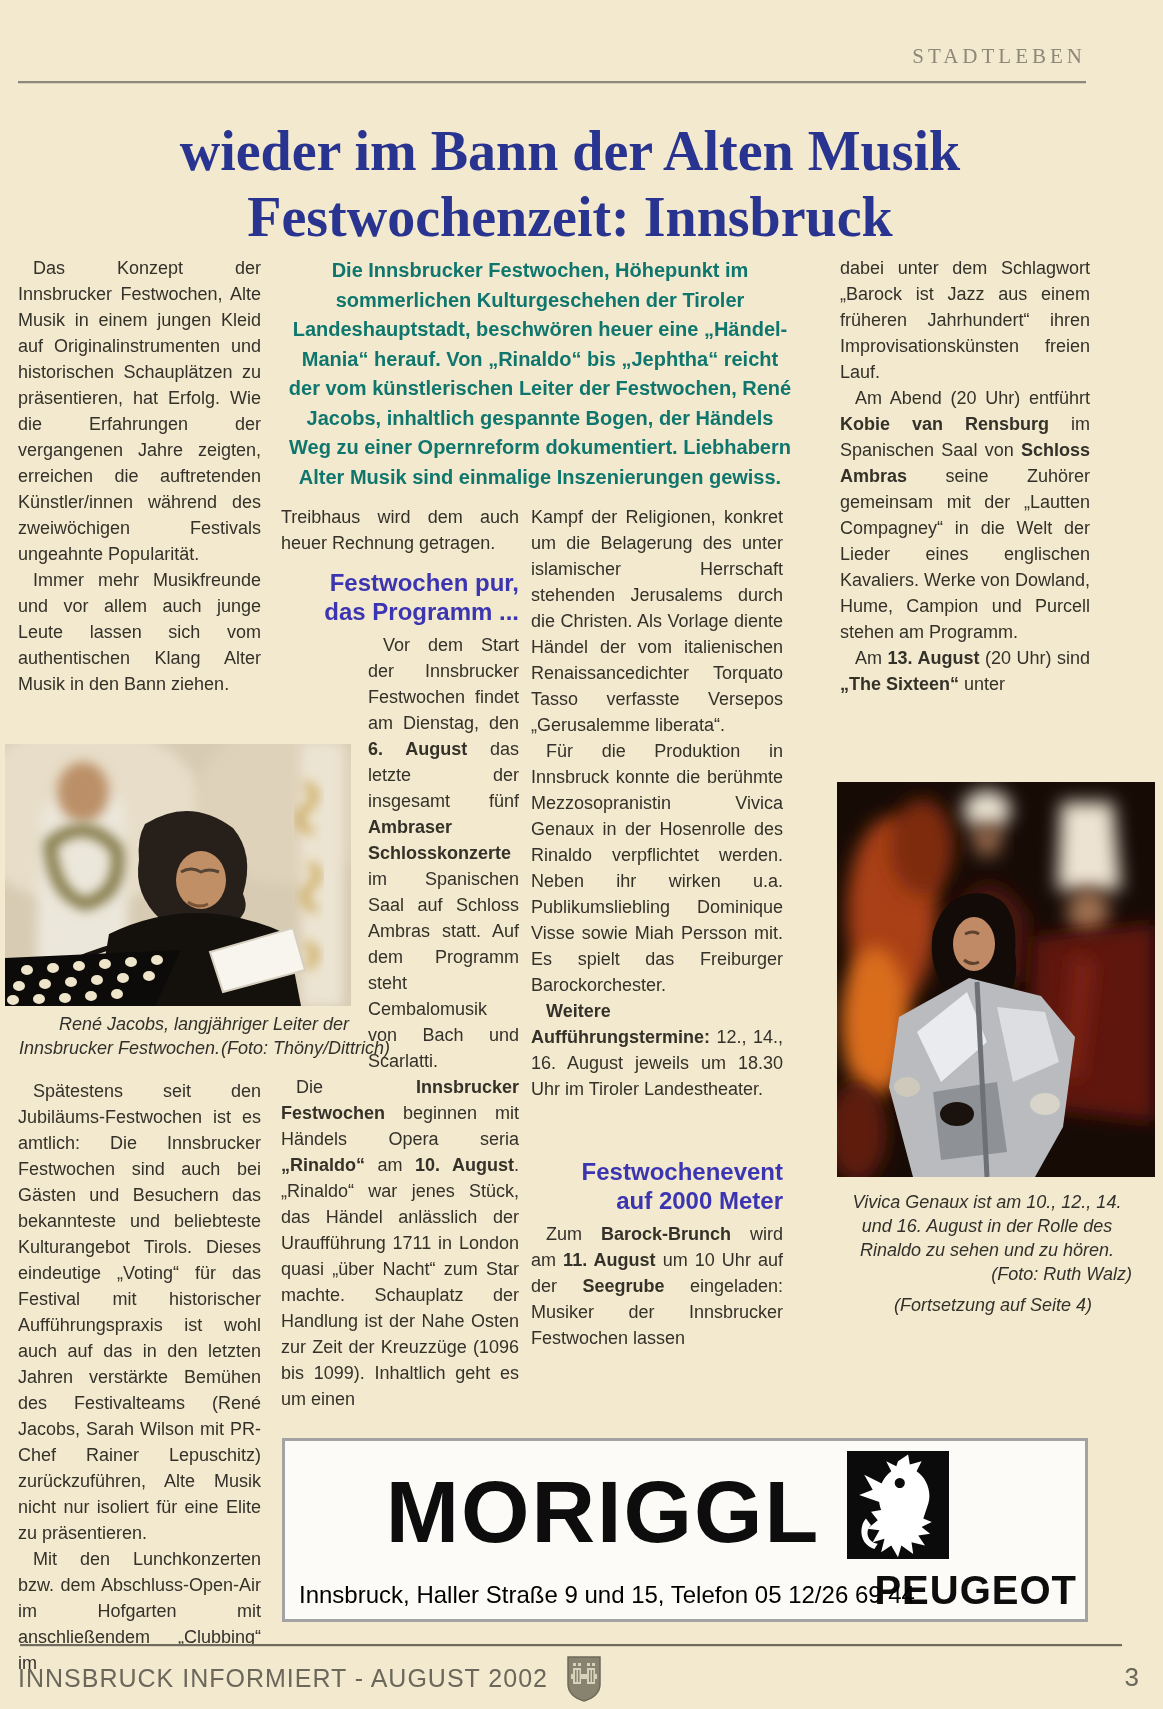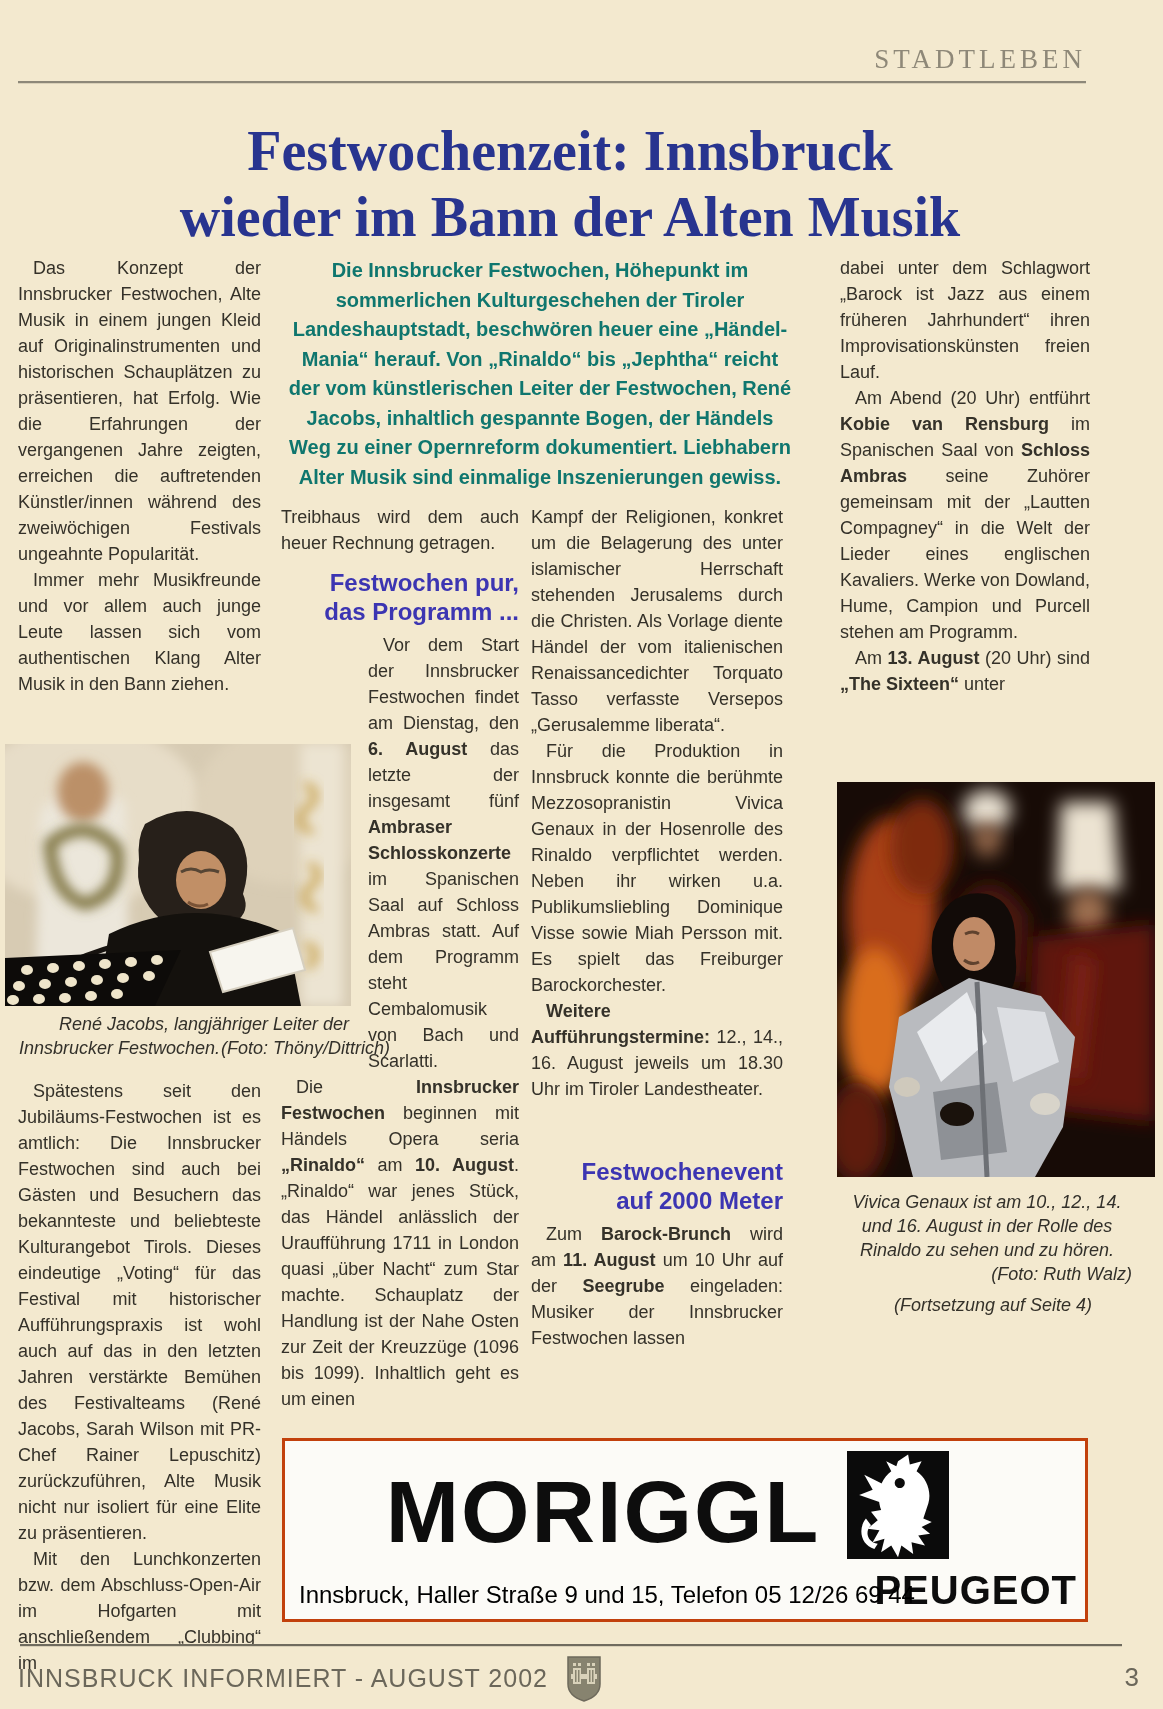--- a/index.html
+++ b/index.html
@@ -1,21 +1,21 @@
 <!DOCTYPE html>
 <html><head>
 <meta charset="utf-8">
 <style>
   html,body{margin:0;padding:0;background:#d8d2c2;}
   .page{position:relative;width:1163px;height:1709px;margin:0 auto;
         background:#f3e9cf;overflow:hidden;
         font-family:"Liberation Sans",sans-serif;color:#343129;}
   
   .stadtleben{position:absolute;top:44px;right:77px;
-        font-family:"Liberation Serif",serif;font-size:27px;letter-spacing:4px;
+        font-family:"Liberation Serif",serif;font-size:21px;letter-spacing:4px;
         color:#8e8878;}
   .rule-top{position:absolute;top:81px;left:18px;width:1068px;height:0;
         border-top:2px solid #8d8879;box-shadow:0 1px 0 #d9d0b8;}
   .title{position:absolute;top:118px;left:25px;width:1090px;margin:0;
         text-align:center;font-family:"Liberation Serif",serif;font-weight:bold;
         font-size:56px;line-height:66px;color:#28348f;letter-spacing:0;}
   .title .tline{display:block;}
   
   .col{position:absolute;font-size:18px;line-height:26px;text-align:justify;}
   .col p{margin:0;}
@@ -39,21 +39,21 @@
   .photo1{left:5px;top:744px;width:346px;height:262px;}
   .photo2{left:837px;top:782px;width:318px;height:395px;}
   .photo svg{display:block;}
   .caption{position:absolute;font-style:italic;font-size:18px;line-height:24px;
         color:#32302a;text-align:center;}
   .cap1{left:18px;top:1012px;width:372px;}
   .cap2{left:842px;top:1190px;width:290px;}
   .credit{float:right;}
   
   .ad{position:absolute;left:282px;top:1438px;width:806px;height:184px;
-        background:#fcfbf7;border:3px solid #c2410c;box-sizing:border-box;}
+        background:#fcfbf7;border:3px solid #a3a3a3;box-sizing:border-box;}
   .ad-name{position:absolute;left:48px;top:20px;width:540px;text-align:center;
         font-weight:bold;font-size:88px;letter-spacing:2px;color:#0d0d0d;}
   .ad-logo{position:absolute;right:136px;top:10px;width:102px;height:108px;
         background:#0b0b0b;}
   .ad-brand{position:absolute;right:8px;bottom:6px;font-weight:bold;
         font-size:40px;letter-spacing:1px;color:#0d0d0d;}
   .ad-address{position:absolute;left:14px;bottom:10px;font-size:24px;color:#000000;}
   
   .rule-bottom{position:absolute;top:1644px;left:20px;width:1102px;height:0;
         border-top:2px solid #6f6b5e;box-shadow:0 1px 0 #d9d0b8;}
@@ -64,22 +64,22 @@
 </style>
 </head>
 <body>
 
 <div class="page">
 
   <div class="stadtleben">STADTLEBEN</div>
   <div class="rule-top"></div>
 
   <h1 class="title">
+    <span class="tline">wieder im Bann der Alten Musik</span>
     <span class="tline">Festwochenzeit: Innsbruck</span>
-    <span class="tline">wieder im Bann der Alten Musik</span>
   </h1>
 
   <div class="col col1a">
     <p class="ind"><span>Das Konzept der Innsbrucker Festwochen, Alte Musik in einem jungen Kleid auf Originalinstrumenten und historischen Schauplätzen zu präsentieren, hat Erfolg. Wie die Erfahrungen der vergangenen Jahre zeigten, erreichen die auftretenden Künstler/innen während des zweiwöchigen Festivals ungeahnte Popularität.</span></p>
     <p class="ind"><span>Immer mehr Musikfreunde und vor allem auch junge Leute lassen sich vom authentischen Klang Alter Musik in den Bann ziehen.</span></p>
   </div>
 
   <div class="photo photo1">
     <svg width="346" height="262" viewBox="0 0 346 262" xmlns="http://www.w3.org/2000/svg">
       <defs>

